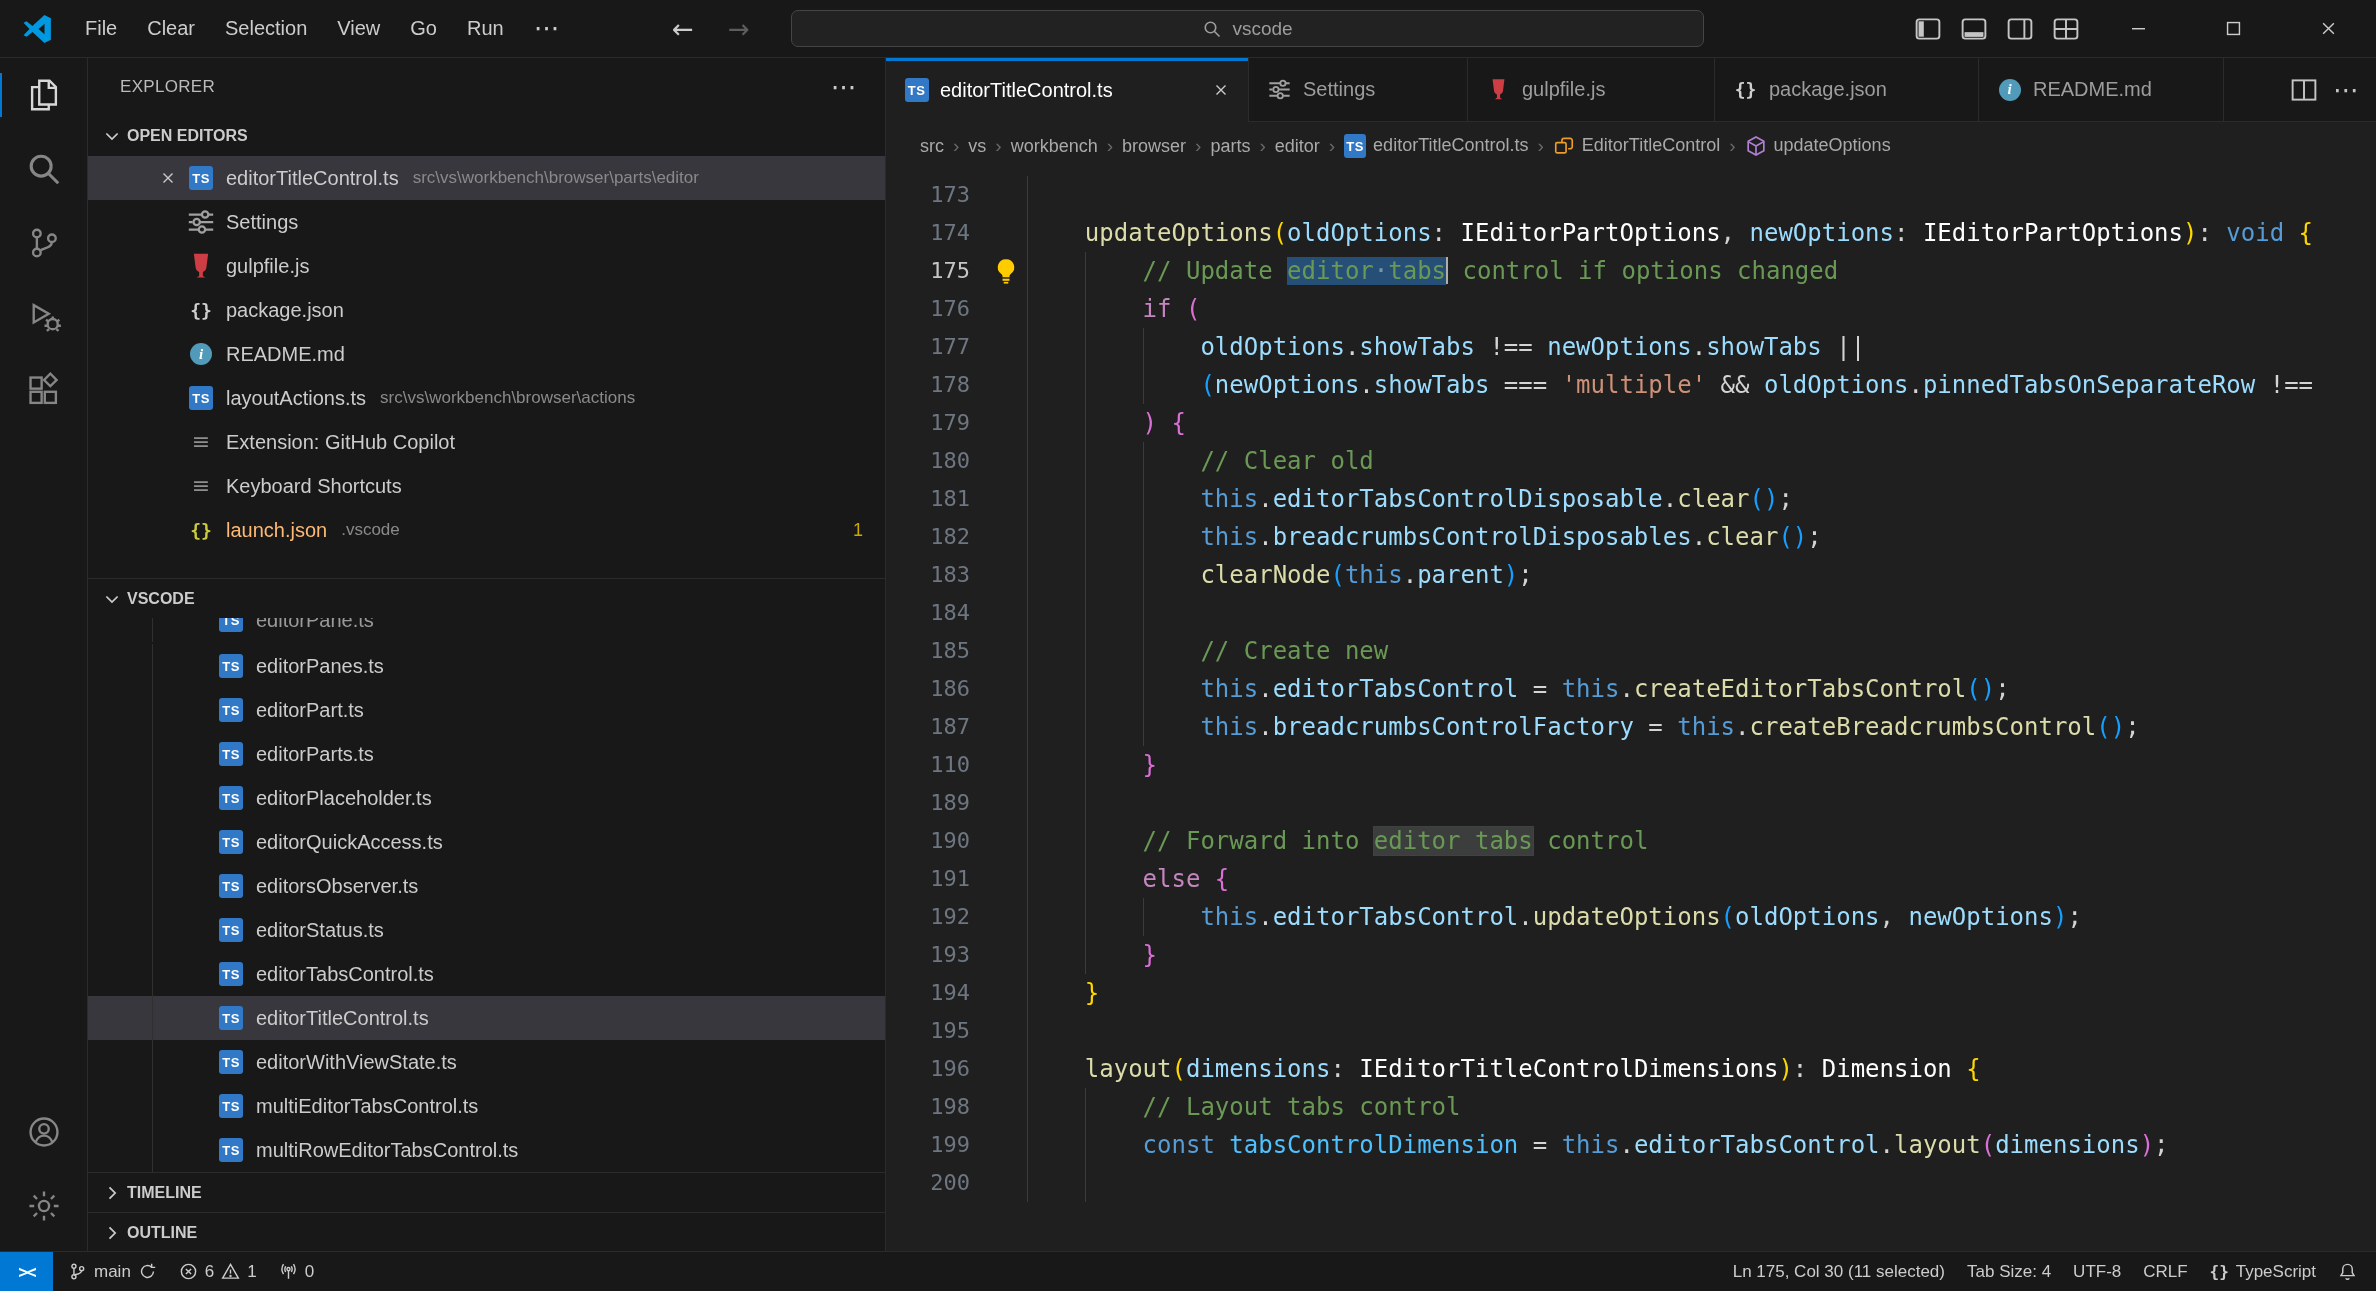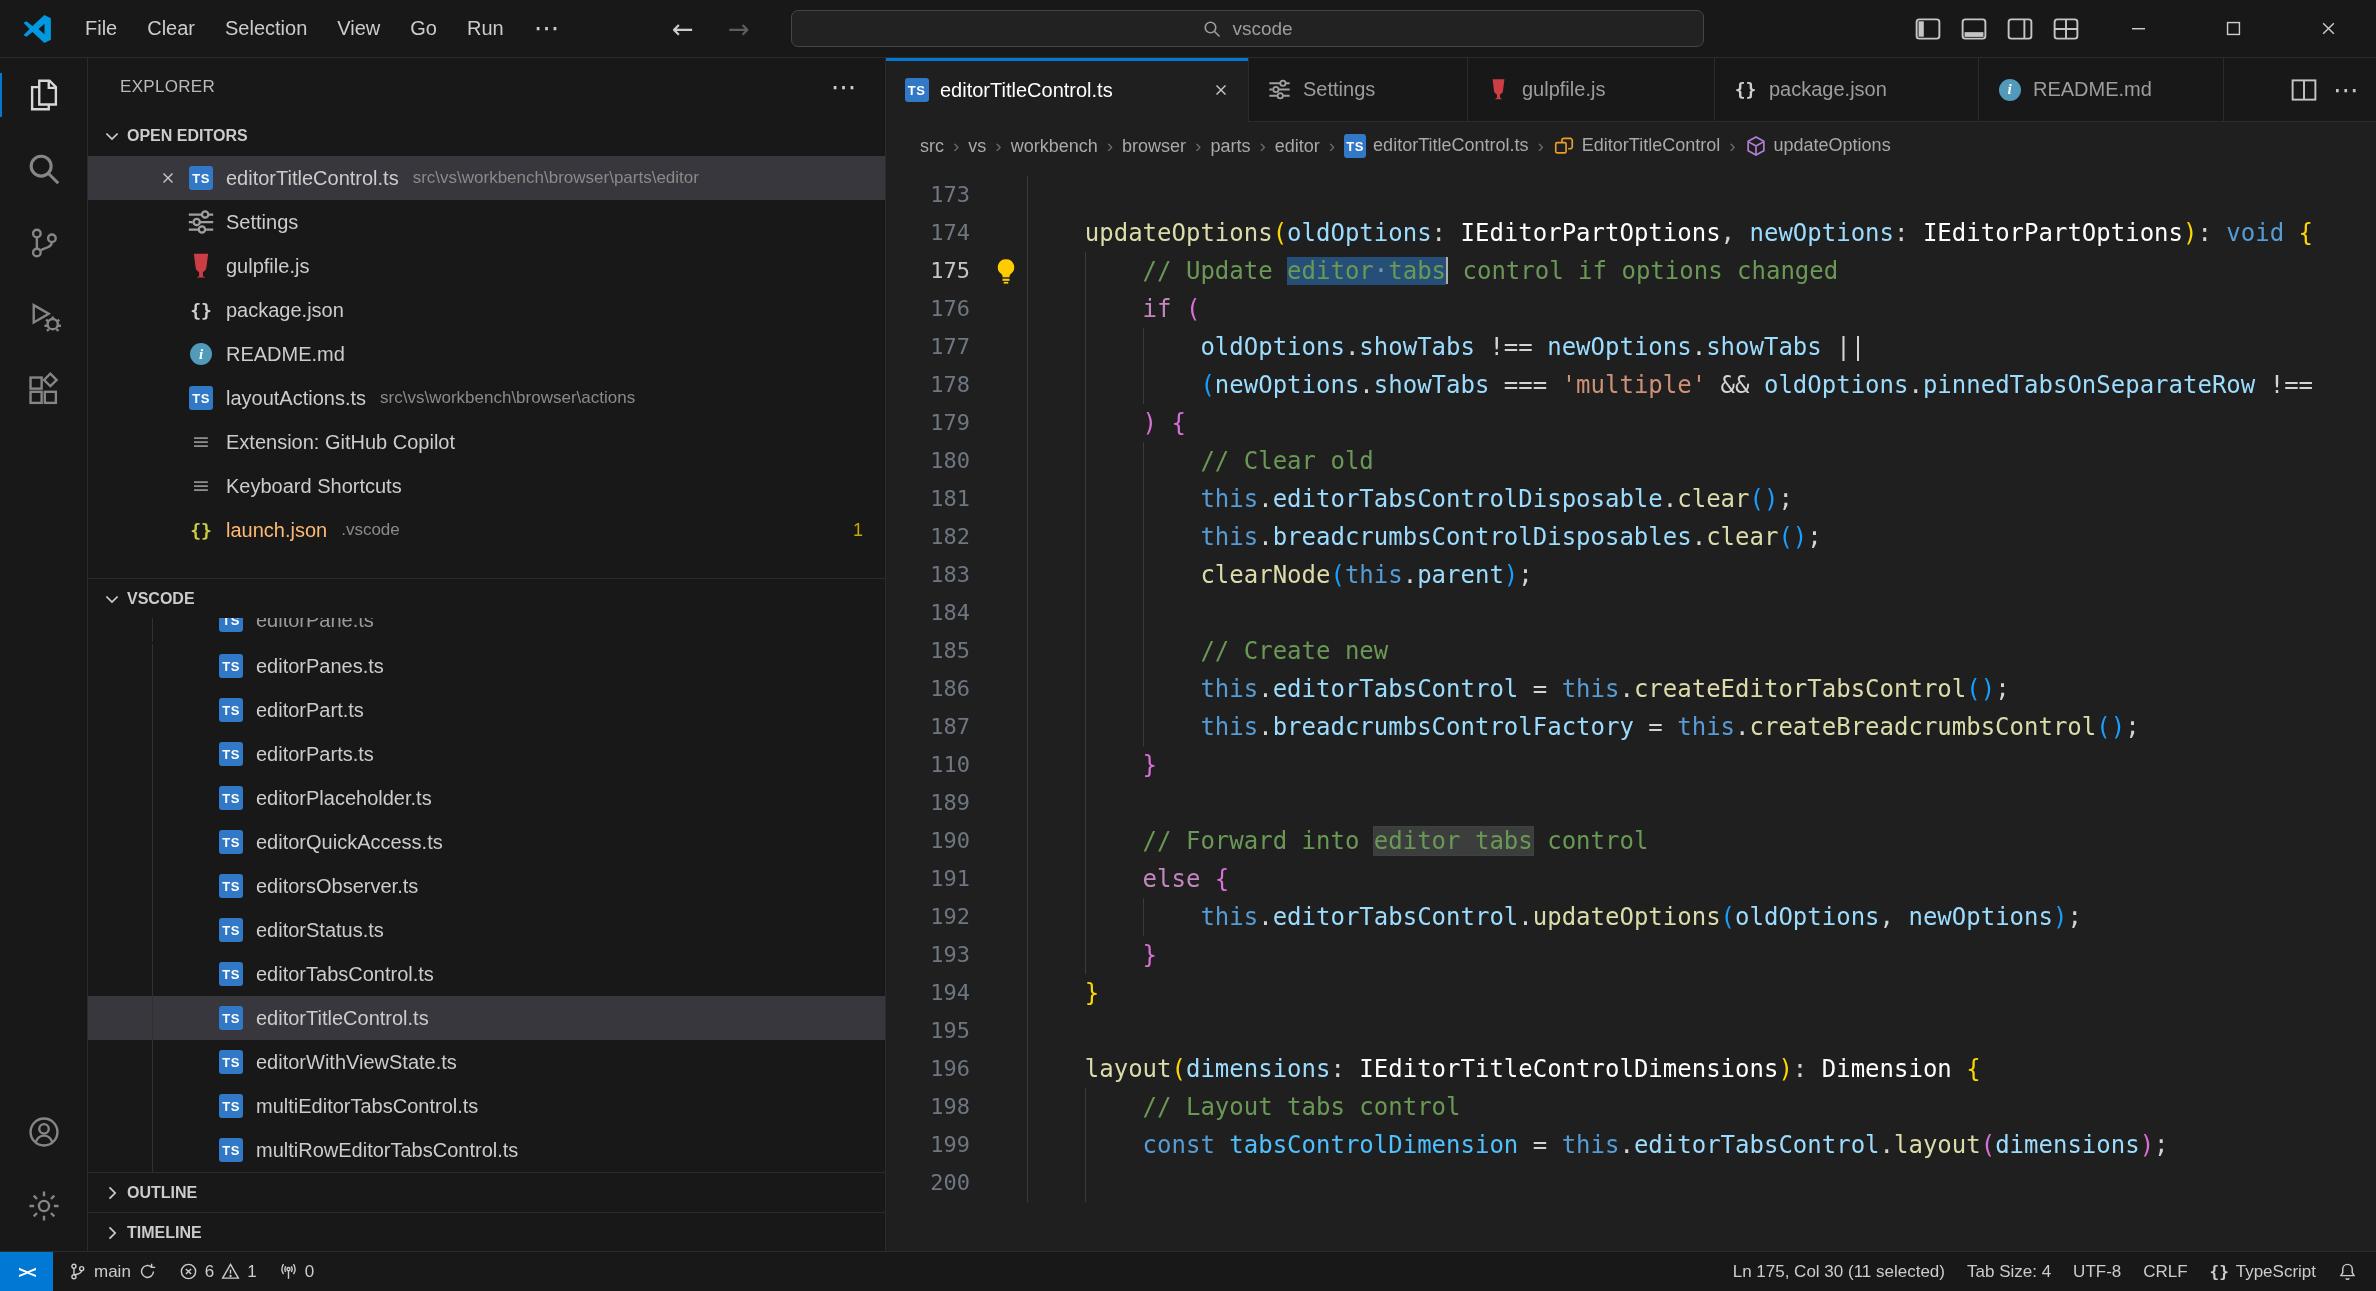--- a/index.html
+++ b/index.html
@@ -508,29 +508,29 @@
           </span>
           <span class="lbl">multiRowEditorTabsControl.ts</span>
         </div>
       </div>
     <div class="sect bordered">
       <span class="chev icon">
           <svg viewBox="0 0 16 16" fill="none" stroke="currentColor" stroke-width="1.4">
             <path d="m6 3.5 4.5 4.5L6 12.5"></path>
           </svg>
         </span>
-      <span>OUTLINE</span>
+      <span>TIMELINE</span>
     </div>
     <div class="sect bordered">
       <span class="chev icon">
           <svg viewBox="0 0 16 16" fill="none" stroke="currentColor" stroke-width="1.4">
             <path d="m6 3.5 4.5 4.5L6 12.5"></path>
           </svg>
         </span>
-      <span>TIMELINE</span>
+      <span>OUTLINE</span>
     </div>
   </div>
 
   <div class="editor">
     <div class="tabbar">
       <div class="tabs">
           <div class="tab active" style="width: 363px;">
             <span class="ficon">
               <span class="icon">
                 <span class="f-ts">TS</span>

